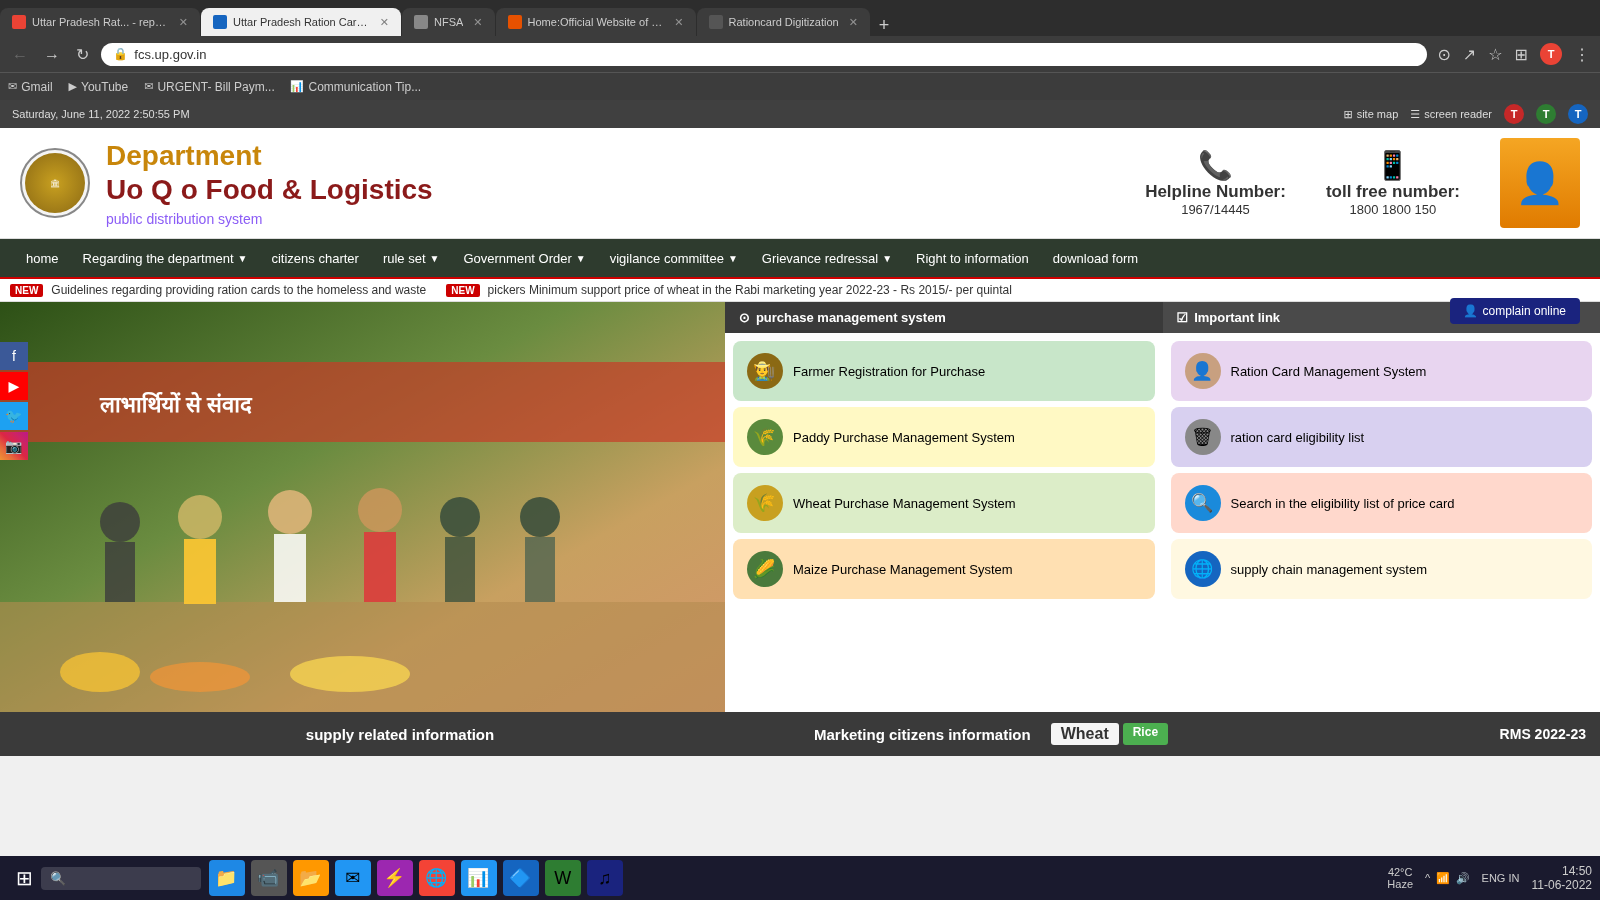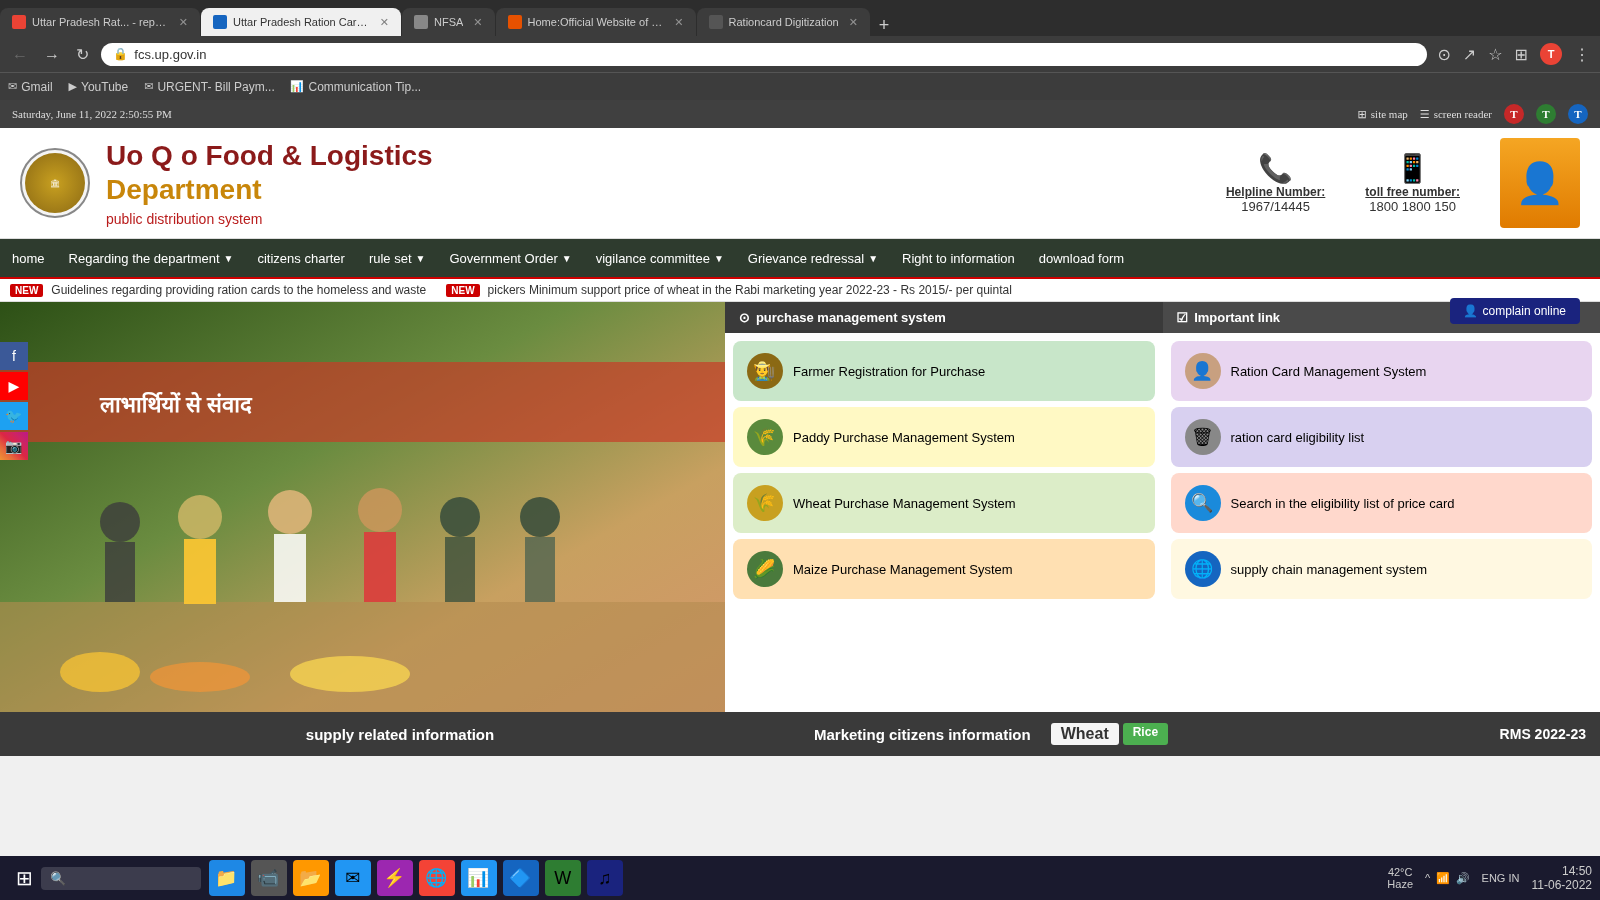--- a/index.html
+++ b/index.html
@@ -31,45 +31,45 @@
     .profile-circle { width: 22px; height: 22px; border-radius: 50%; background: #ea4335; display: flex; align-items: center; justify-content: center; color: white; font-size: 11px; font-weight: bold; }
 
     .bookmarks-bar { background: #3c3c3c; padding: 3px 8px; display: flex; align-items: center; gap: 16px; height: 28px; border-top: 1px solid #555; }
     .bookmark-item { color: #ccc; font-size: 12px; cursor: pointer; display: flex; align-items: center; gap: 4px; white-space: nowrap; }
     .bookmark-icon { font-size: 11px; }
 
     
     .website { background: #fff; }
 
     
-    .top-bar { background: #404040; color: #ddd; font-size: 11px; display: flex; justify-content: space-between; align-items: center; padding: 4px 12px; font-family: Liberation Serif, serif; }
+    .top-bar { background: #404040; color: #ddd; font-size: 11px; display: flex; justify-content: space-between; align-items: center; padding: 4px 12px; }
     .top-bar-right { display: flex; align-items: center; gap: 12px; }
     .top-bar-icon { cursor: pointer; display: flex; align-items: center; gap: 4px; }
     .t-circle { width: 20px; height: 20px; border-radius: 50%; display: flex; align-items: center; justify-content: center; font-size: 11px; font-weight: bold; color: white; }
     .t-red { background: #c62828; }
     .t-green { background: #2e7d32; }
     .t-blue { background: #1565c0; }
 
     
     .site-header { background: #fff; display: flex; align-items: center; padding: 10px 20px; border-bottom: 1px solid #ddd; position: relative; }
     .logo { width: 70px; height: 70px; border: 2px solid #888; border-radius: 50%; display: flex; align-items: center; justify-content: center; margin-right: 16px; overflow: hidden; background: #f5f5f5; }
     .logo-inner { width: 60px; height: 60px; border-radius: 50%; background: radial-gradient(circle, #c8a020 0%, #8b6914 100%); display: flex; align-items: center; justify-content: center; color: white; font-size: 8px; text-align: center; }
     .site-title { }
     .site-title h1 { color: #8b1a1a; font-size: 28px; font-weight: bold; line-height: 1.2; }
-    .site-title p { color: #b91c1c; font-size: 14px; margin-top: 4px; }
+    .site-title p { color: #8b5cf6; font-size: 14px; margin-top: 4px; }
     .header-right { margin-left: auto; display: flex; align-items: center; gap: 40px; }
     .helpline-block { text-align: center; }
     .helpline-icon { font-size: 28px; color: #555; }
-    .helpline-label { font-size: 12px; color: #333; font-weight: bold; text-decoration: underline; }
+    .helpline-label { font-size: 17px; color: #333; font-weight: bold; }
     .helpline-num { font-size: 13px; color: #333; }
     .chief-minister-img { width: 80px; height: 90px; background: linear-gradient(180deg, #f5a623 0%, #e07b00 100%); border-radius: 4px; display: flex; align-items: center; justify-content: center; color: white; font-size: 10px; text-align: center; overflow: hidden; position: relative; }
     .complain-btn { position: absolute; right: 20px; top: 170px; background: #1a237e; color: white; padding: 6px 14px; border-radius: 4px; font-size: 12px; cursor: pointer; display: flex; align-items: center; gap: 4px; z-index: 10; }
 
     
-    .navbar { background: #2e3b2e; display: flex; align-items: center; padding: 0 0; height: 38px; }
+    .navbar { background: #2e3b2e; display: flex; align-items: center; padding: 0 14px; height: 38px; }
     .nav-item { color: white; padding: 0 12px; font-size: 13px; cursor: pointer; height: 38px; display: flex; align-items: center; gap: 4px; white-space: nowrap; }
     .nav-item .arrow { font-size: 10px; }
 
     
     .ticker { background: #fff; border-top: 2px solid #c00; border-bottom: 1px solid #ddd; padding: 4px 10px; display: flex; align-items: center; overflow: hidden; }
     .ticker-new { background: #c00; color: white; font-size: 10px; font-weight: bold; padding: 1px 5px; border-radius: 2px; margin-right: 8px; flex-shrink: 0; }
     .ticker-text { color: #333; font-size: 12px; white-space: nowrap; }
 
     
     .main-content { display: flex; height: 410px; }
@@ -229,22 +229,22 @@
       <div class="t-circle t-green">T</div>
       <div class="t-circle t-blue">T</div>
     </div>
   </div>
 
   <div class="site-header">
     <div class="logo">
       <div class="logo-inner">🏛</div>
     </div>
     <div class="site-title">
+      <h1 style="color:#c8860a;">Department</h1>
       <h1>Uo Q o Food &amp; Logistics</h1>
-      <h1 style="color:#c8860a;">Department</h1>
       <p>public distribution system</p>
     </div>
     <div class="header-right">
       <div class="helpline-block">
         <div class="helpline-icon">📞</div>
         <div class="helpline-label">Helpline Number:</div>
         <div class="helpline-num">1967/14445</div>
       </div>
       <div class="helpline-block">
         <div class="helpline-icon">📱</div>

